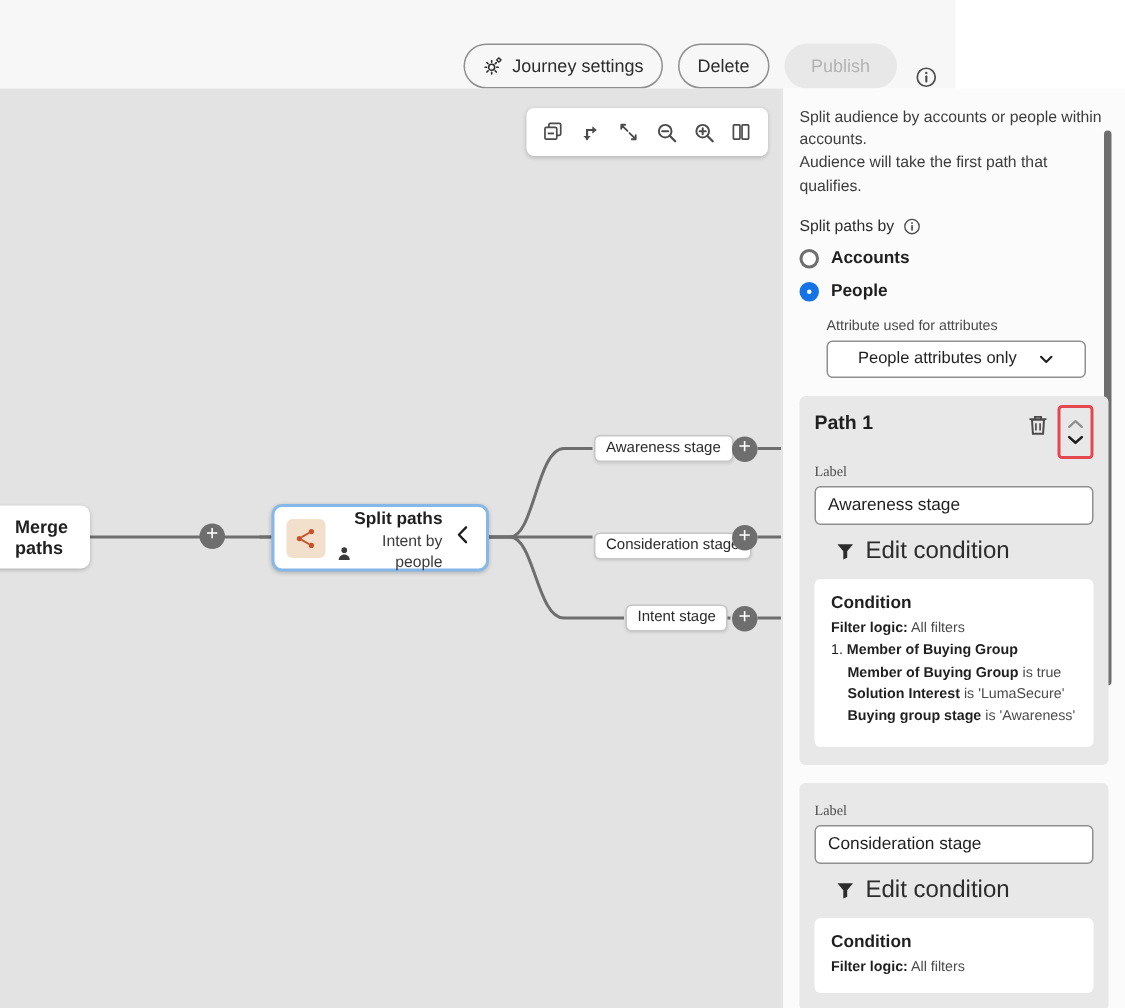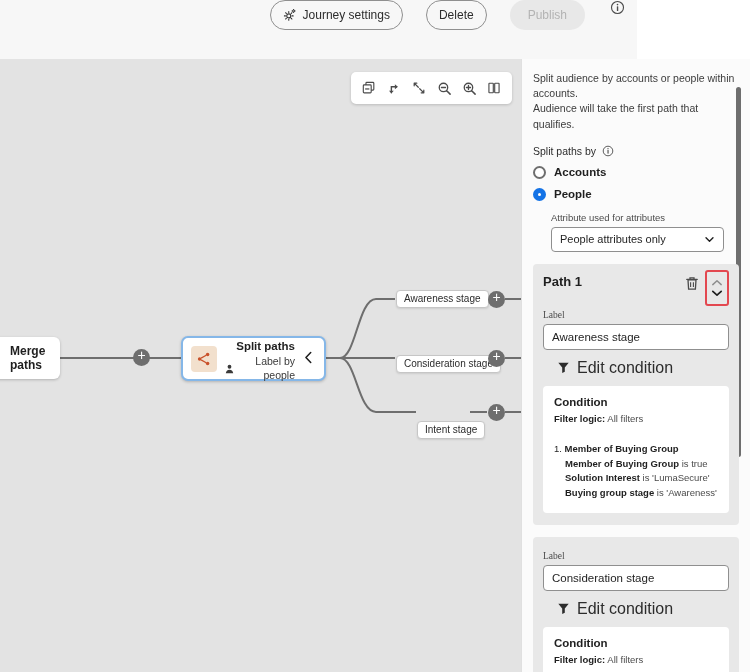--- a/index.html
+++ b/index.html
@@ -8,22 +8,22 @@
     font-family: "Liberation Sans", sans-serif;
     background: #ffffff;
     overflow: hidden;
   }
   #app { position: relative; width: 750px; height: 672px; background:#fff; }
 
   
   .topbar {
     position:absolute; left:0; top:0; width:637px; height:59px;
     background:#f7f7f7;
-    display:flex; align-items:flex-start; justify-content:flex-end;
-    padding-right:12px; gap:23px;
+    display:flex; align-items:flex-end; justify-content:flex-end;
+    padding-right:12px; gap:10px;
   }
   .btn-outline {
     height:30px; padding:0 12px;
     background:#f7f7f7; border:1px solid #8f8f8f; border-radius:15px;
     font-size:12px; color:#2c2c2c; cursor:pointer;
     display:flex; align-items:center; gap:6px; white-space:nowrap;
   }
   .btn-disabled {
     height:30px; padding:0 18px;
     background:#e8e8e8; border:none; border-radius:15px;
@@ -110,21 +110,21 @@
     content:""; position:absolute; left:3px; top:3px;
     width:3px; height:3px; border-radius:50%; background:#fff;
   }
   .radio-lbl { font-size:11.5px; color:#1f1f1f; }
   .attr-block { margin-left:18px; margin-top:11px; }
   .attr-lbl { font-size:9.5px; color:#4b4b4b; margin-bottom:4px; }
   .select {
     width:173px; height:25px; background:#fff;
     border:1px solid #8f8f8f; border-radius:4px;
     display:flex; align-items:center; justify-content:space-between;
-    padding:0 8px; font-size:11px; color:#1f1f1f; cursor:pointer;
+    padding:0 20px; font-size:11px; color:#1f1f1f; cursor:pointer;
   }
 
   
   .path-card {
     margin:12px 0 0 0; background:#e8e8e8; border-radius:4px;
     padding:10px 10px 12px 10px; position:relative;
   }
   .path-head { display:flex; align-items:flex-start; }
   .path-title { font-size:13px; font-weight:bold; color:#1f1f1f; flex:1 1 auto; }
   .trash { cursor:pointer; padding:2px 6px 0 0; }
@@ -145,21 +145,21 @@
   .edit-cond {
     display:flex; align-items:center; gap:7px;
     margin:9px 0 0 14px; font-size:16px; color:#2c2c2c; cursor:pointer;
   }
   .cond-box {
     margin-top:9px; background:#fff; border-radius:4px; padding:10px 11px 12px 11px;
   }
   .cond-title { font-size:11.5px; font-weight:bold; color:#1f1f1f; }
   .cond-logic { font-size:9.5px; color:#4b4b4b; margin-top:5px; }
   .cond-logic b { color:#1f1f1f; }
-  .cond-list { margin-top:18px; font-size:9.5px; color:#4b4b4b; line-height:1.55; }
+  .cond-list { margin-top:3px; font-size:9.5px; color:#4b4b4b; line-height:1.55; }
   .cond-num { color:#1f1f1f; }
   .cond-list b { color:#1f1f1f; }
   .cond-indent { padding-left:11px; }
 
   
   .scrollbar {
     position:absolute; right:9px; top:28px; width:5px; height:370px;
     background:#6e6e6e; border-radius:3px; cursor:pointer;
   }
 </style>
@@ -277,38 +277,38 @@
       </span>
       <span class="split-txt">
         <span class="split-title">Split paths</span>
         <span class="split-sub">
           <span style="display:flex">
             <svg width="9" height="10" viewBox="0 0 10 11">
               <circle cx="5" cy="3" r="2.1" fill="#3a3a3a"></circle>
               <path d="M.9 10.3c0-2.3 1.9-4 4.1-4s4.1 1.7 4.1 4z" fill="#3a3a3a"></path>
             </svg>
           </span>
-          <span>Label by people</span>
+          <span>Intent by people</span>
         </span>
       </span>
       <span class="split-chev">
         <svg width="11" height="13" viewBox="0 0 12 14">
           <path d="M8.4 1.6 L3.2 7 L8.4 12.4" fill="none" stroke="#1f1f1f" stroke-width="1.7" stroke-linecap="round" stroke-linejoin="round"></path>
         </svg>
       </span>
     </div>
 
     <div class="pill" style="left:396px; top:296px;">
       <span>Consideration stage</span>
     </div>
 
     <div class="pill" style="left:396px; top:238px; transform:translateY(-7px);">
       <span>Awareness stage</span>
     </div>
-    <div class="pill" style="left:417px; top:369px; transform:translateY(-7px);">
+    <div class="pill" style="left:417px; top:351px; transform:translateY(-7px);">
       <span>Intent stage</span>
     </div>
 
     <div class="plus" style="left:488px; top:232px;"></div>
     <div class="plus" style="left:488px; top:291px;"></div>
     <div class="plus" style="left:488px; top:345px;"></div>
   </div>
 
   <div class="panel">
     <div class="scrollbar"></div>

